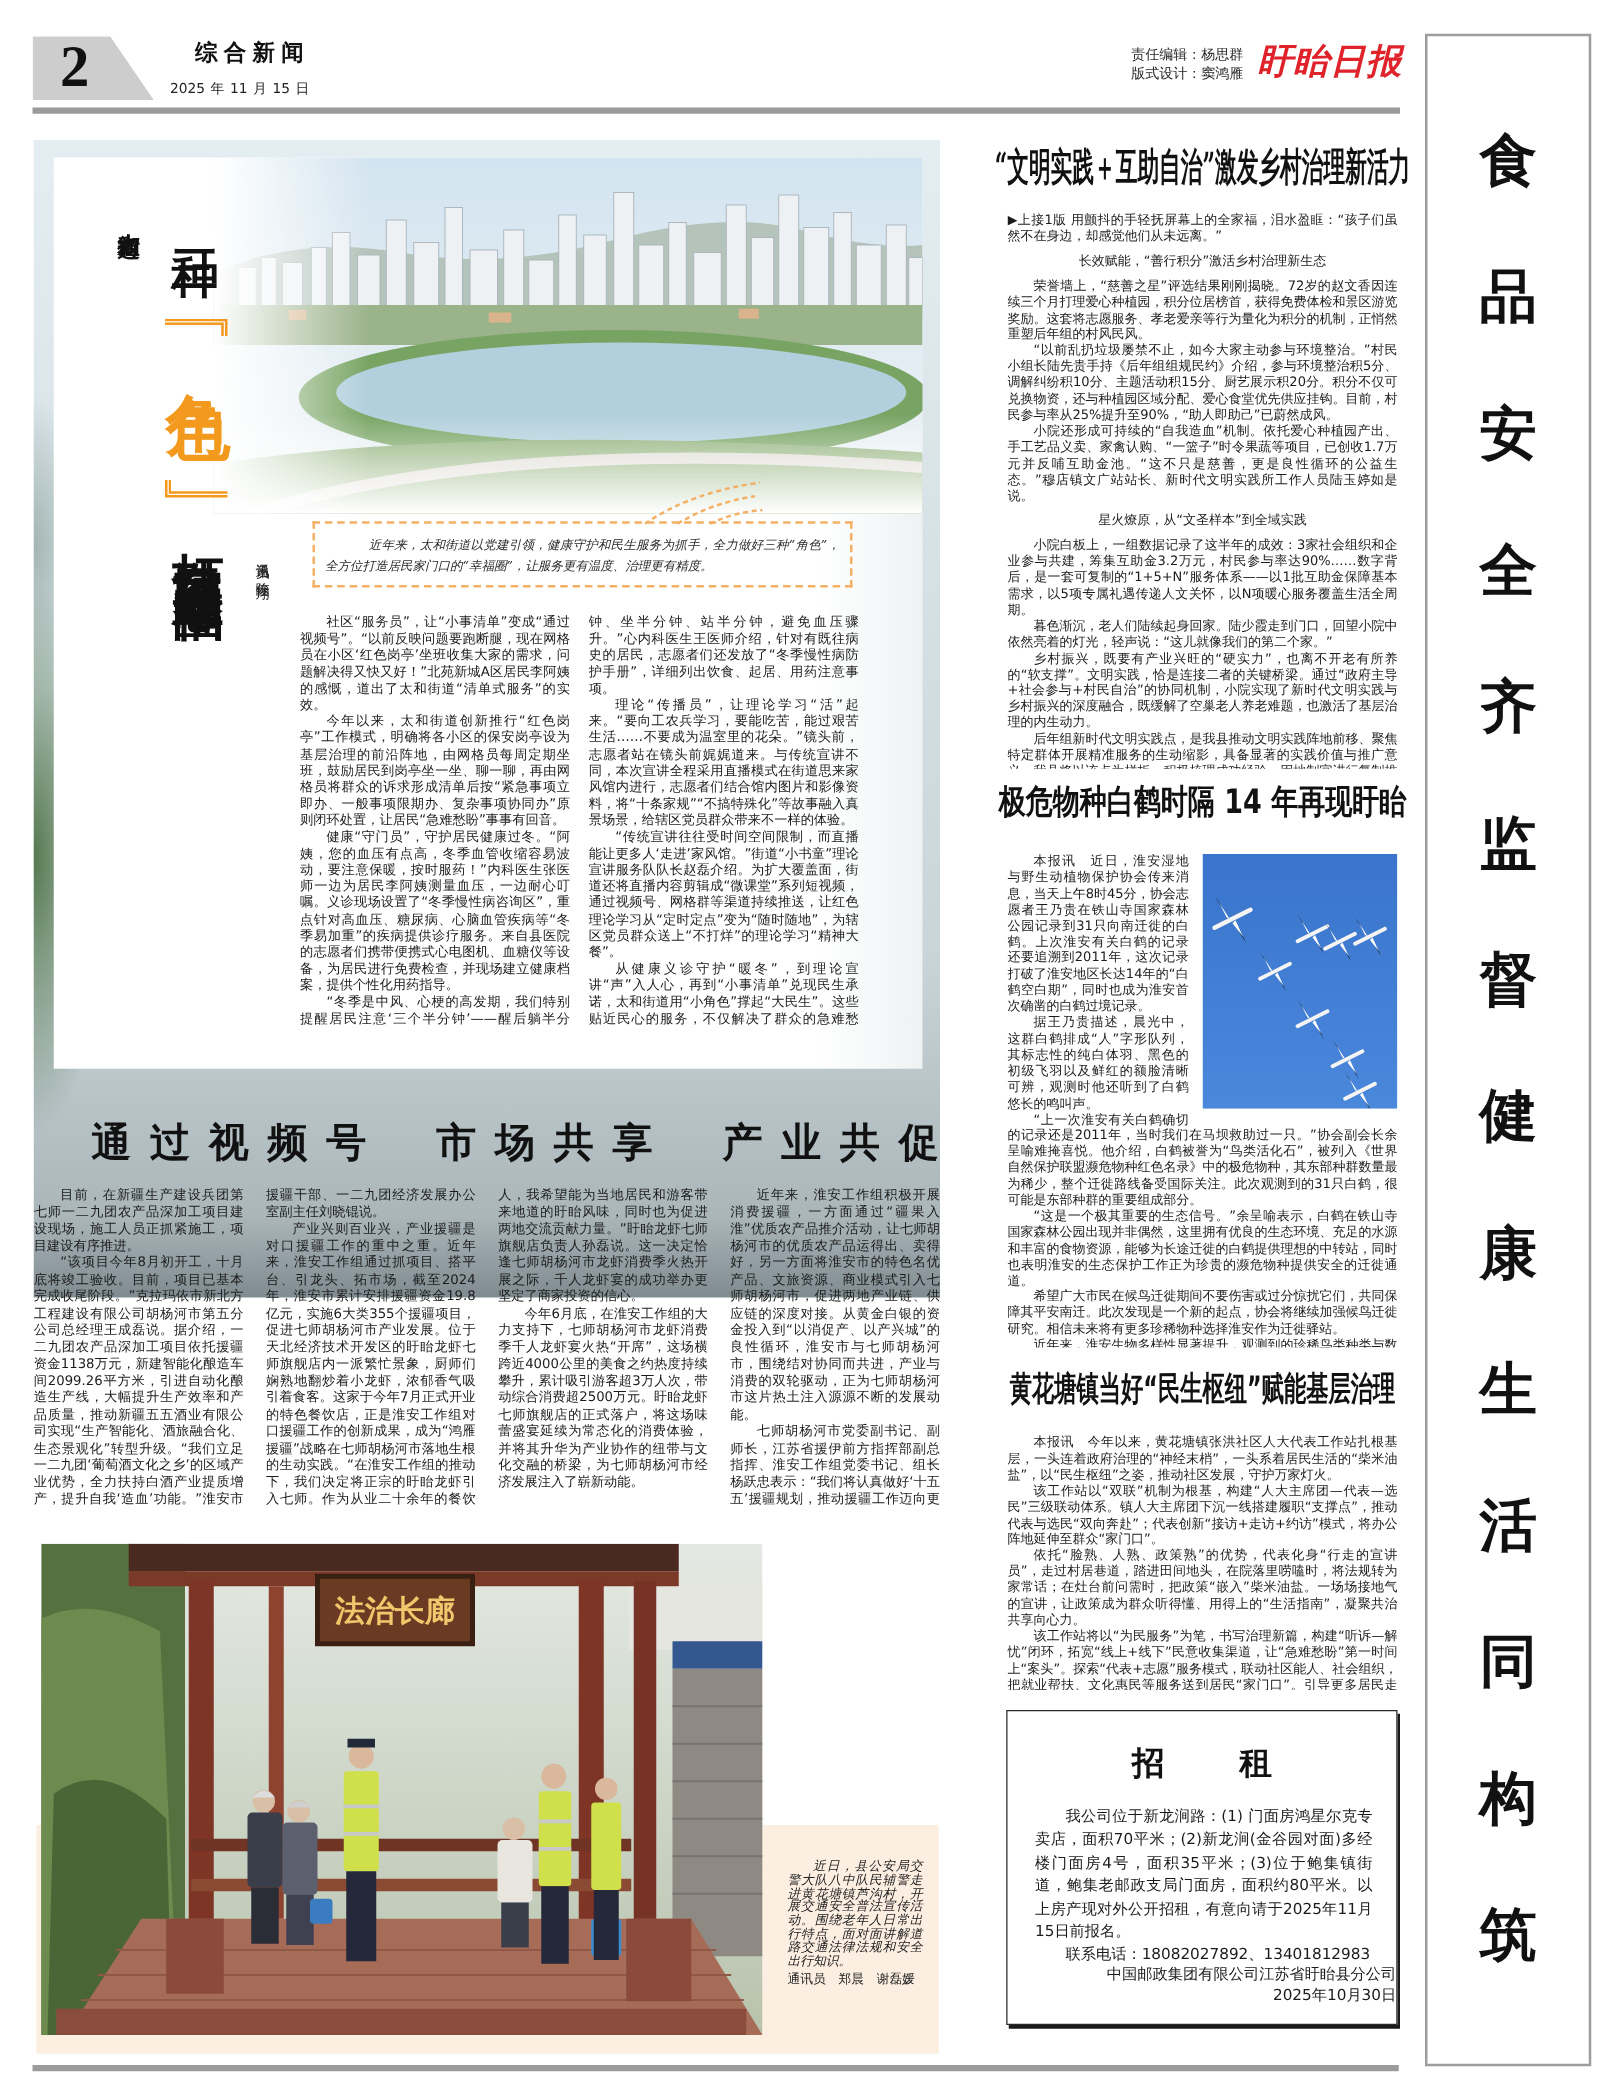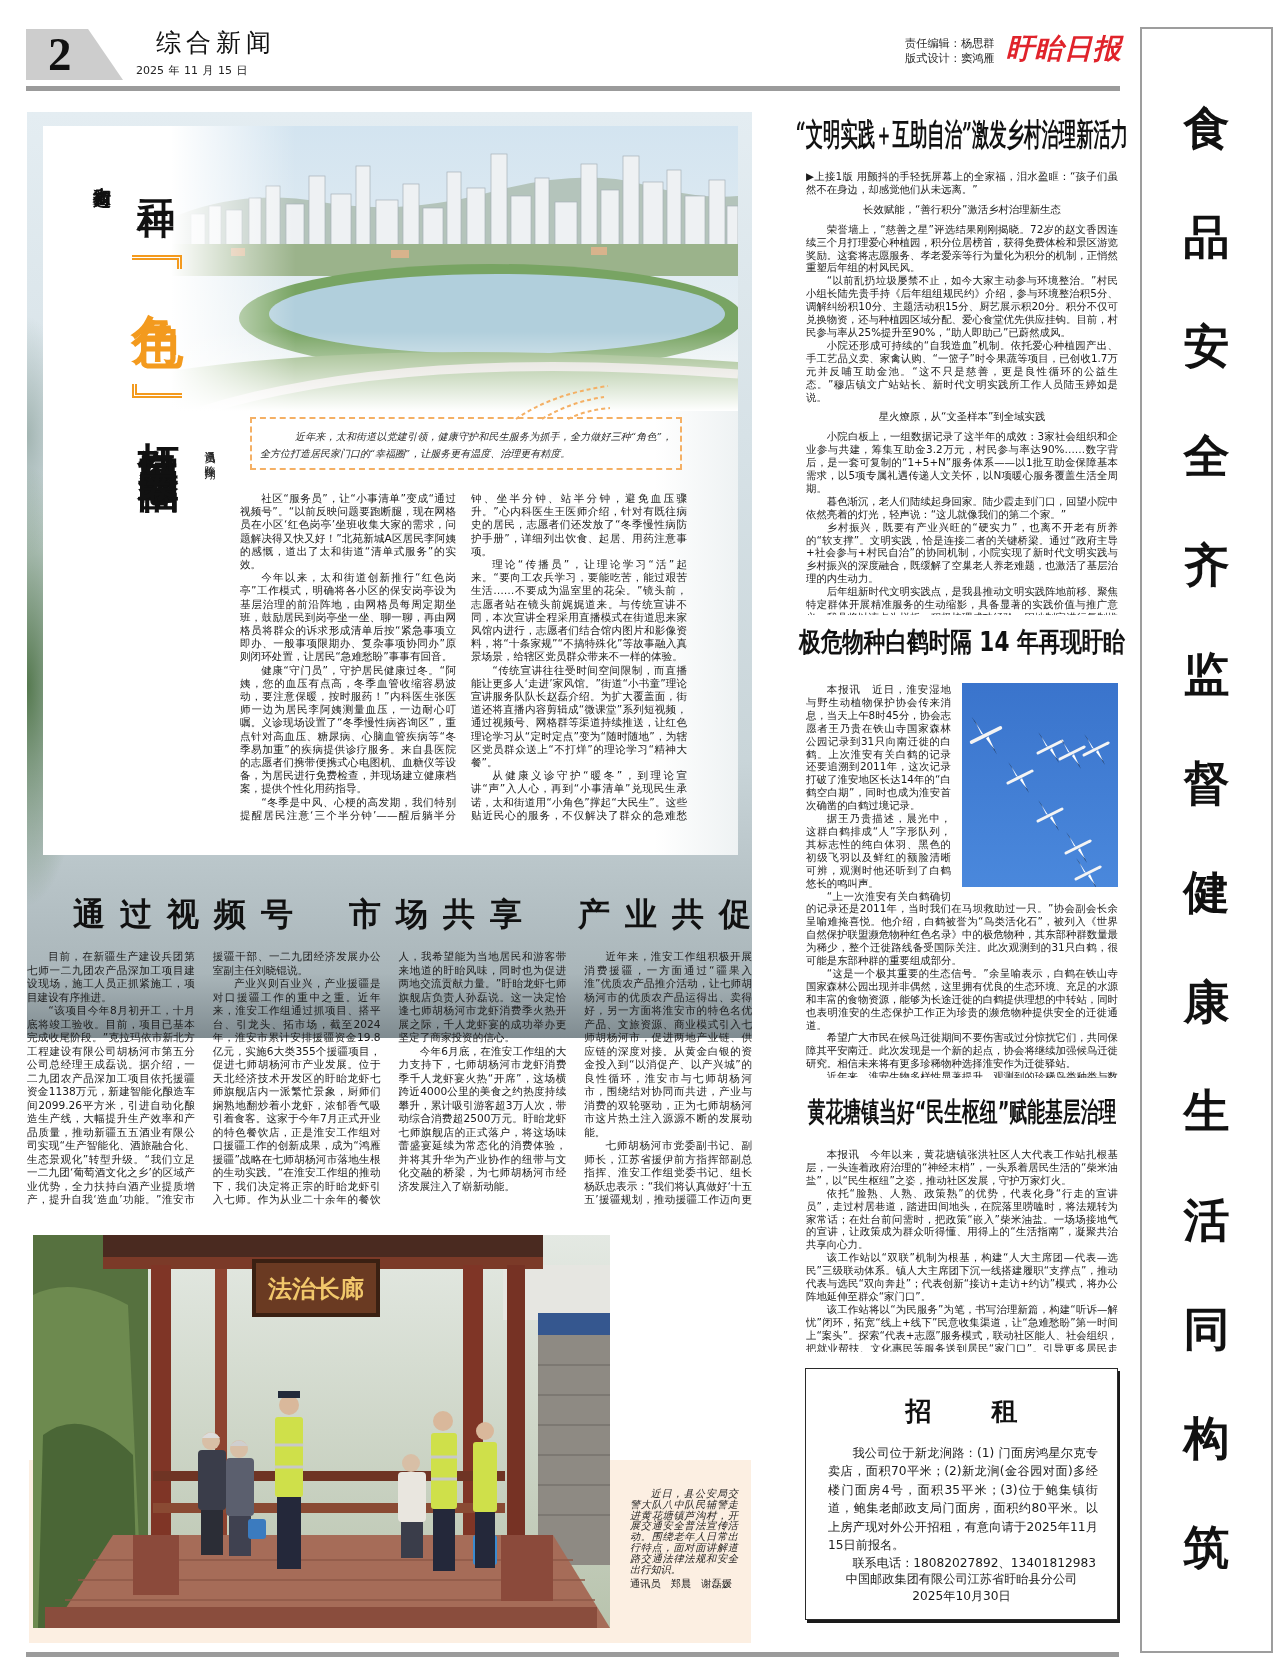--- a/index.html
+++ b/index.html
@@ -4,21 +4,21 @@
 <style>
 *{box-sizing:border-box;margin:0;padding:0}
 html,body{width:1280px;height:1670px;background:#ffffff}
 body{position:relative;overflow:hidden;font-family:"DejaVu Sans",sans-serif;color:#1d1d1d}
 .a{position:absolute}
 .v{writing-mode:vertical-rl;text-orientation:upright;white-space:nowrap}
 
 
 .pg-bg{left:26px;top:29px;width:97px;height:51px;background:#cdcdcd;clip-path:polygon(0 0,64% 0,100% 100%,0 100%)}
 .pg-num{left:48px;top:26px;font-family:"Liberation Serif",serif;font-weight:bold;font-size:47px;line-height:56px;color:#111}
-.sec-title{left:156px;top:31px;font-size:25px;font-weight:normal;letter-spacing:5px;line-height:24px;color:#111}
+.sec-title{left:156px;top:31px;font-size:18px;font-weight:bold;letter-spacing:5px;line-height:24px;color:#111}
 .sec-date{left:136px;top:64px;font-size:11px;line-height:14px;color:#222;word-spacing:1px}
 .top-rule{left:26px;top:86px;width:1094px;height:5px;background:#9b9b9b}
 .editor{left:905px;font-size:11.2px;line-height:14px;color:#2a2a2a;white-space:nowrap}
 .masthead{left:1006px;top:30px;font-size:28px;line-height:38px;font-weight:bold;font-style:italic;color:#e0232b;letter-spacing:1px;white-space:nowrap}
 
 
 .slogan{left:1140px;top:27px;width:133px;height:1626px;border:2px solid #9d9d9d;padding-top:45px;display:flex;flex-direction:column;align-items:center}
 .slogan span{display:block;height:109.2px;line-height:109.2px;font-size:46px;font-weight:bold;color:#111;text-align:center}
 
 
@@ -62,21 +62,21 @@
 .rtext{left:806px;width:312px;font-size:10.4px;line-height:12.9px;color:#1b1b1b;overflow:hidden}
 .rtext p.noind{text-indent:0}
 .rtext .sub{text-indent:0;text-align:center;margin:7px 0 7px 0}
 .crane-photo{float:right;width:156px;height:204px;margin:0 0 4px 11px}
 
 
 .notice{left:805px;top:1368px;width:313px;height:252px;border:1.5px solid #2a2a2a;box-shadow:2px 3px 0 #1a1a1a;background:#fff}
 .n-title{left:0;top:26px;width:100%;text-align:center;font-family:"DejaVu Serif",serif;font-weight:bold;font-size:26px;line-height:32px;letter-spacing:17px;color:#111;padding-left:17px}
 .n-body{left:22px;top:75px;width:270px;font-size:12.2px;line-height:18.4px;color:#1b1b1b}
 .n-body p{text-indent:2em;text-align:justify}
-.n-center{left:0;width:100%;text-align:center;font-size:12.2px;line-height:16px;color:#1b1b1b}
+.n-center{left:0;width:100%;text-align:right;font-size:12.2px;line-height:16px;color:#1b1b1b}
 
 .bottom-rule{left:26px;top:1652px;width:1093px;height:5px;background:#9b9b9b}
 </style>
 </head>
 <body>
 
 <header>
   <div class="a pg-bg"></div>
   <div class="a pg-num">2</div>
   <div class="a sec-title">综合新闻</div>
@@ -342,22 +342,22 @@
   <p>“这是一个极其重要的生态信号。”余呈喻表示，白鹤在铁山寺国家森林公园出现并非偶然，这里拥有优良的生态环境、充足的水源和丰富的食物资源，能够为长途迁徙的白鹤提供理想的中转站，同时也表明淮安的生态保护工作正为珍贵的濒危物种提供安全的迁徙通道。</p>
   <p>希望广大市民在候鸟迁徙期间不要伤害或过分惊扰它们，共同保障其平安南迁。此次发现是一个新的起点，协会将继续加强候鸟迁徙研究。相信未来将有更多珍稀物种选择淮安作为迁徙驿站。</p>
   <p><span>近年来，淮安生物多样性显著提升，观测到的珍稀鸟类种类与数量持续增加，而此次白鹤的回归，无疑是其中最引人注目的亮点。</span></p>
 </div>
 
 <div class="a hlbox" style="top:1097px">
   <h2 class="hl hl-town">黄花塘镇当好“民生枢纽”赋能基层治理</h2>
 </div>
 <div class="a rtext" style="top:1148px;height:204px">
   <p>本报讯　今年以来，黄花塘镇张洪社区人大代表工作站扎根基层，一头连着政府治理的“神经末梢”，一头系着居民生活的“柴米油盐”，以“民生枢纽”之姿，推动社区发展，守护万家灯火。</p>
+  <p>该工作站以“双联”机制为根基，构建“人大主席团—代表—选民”三级联动体系。镇人大主席团下沉一线搭建履职“支撑点”，推动代表与选民“双向奔赴”；代表创新“接访+走访+约访”模式，将办公阵地延伸至群众“家门口”。</p>
   <p>依托“脸熟、人熟、政策熟”的优势，代表化身“行走的宣讲员”，走过村居巷道，踏进田间地头，在院落里唠嗑时，将法规转为家常话；在灶台前问需时，把政策“嵌入”柴米油盐。一场场接地气的宣讲，让政策成为群众听得懂、用得上的“生活指南”，凝聚共治共享向心力。</p>
-  <p>该工作站以“双联”机制为根基，构建“人大主席团—代表—选民”三级联动体系。镇人大主席团下沉一线搭建履职“支撑点”，推动代表与选民“双向奔赴”；代表创新“接访+走访+约访”模式，将办公阵地延伸至群众“家门口”。</p>
   <p><span>该工作站将以“为民服务”为笔，书写治理新篇，构建“听诉—解忧”闭环，拓宽“线上+线下”民意收集渠道，让“急难愁盼”第一时间上“案头”。探索“代表+志愿”服务模式，联动社区能人、社会组织，把就业帮扶、文化惠民等服务送到居民“家门口”。引导更多居民走进工作站，从“旁观者”变成“建设者”，共同描绘宜居宜业新画卷。</span></p>
 </div>
 
 <div class="a notice">
   <div class="a n-title">招　租</div>
   <div class="a n-body">
     <p>我公司位于新龙涧路：(1) 门面房鸿星尔克专卖店，面积70平米；(2)新龙涧(金谷园对面)多经楼门面房4号，面积35平米；(3)位于鲍集镇街道，鲍集老邮政支局门面房，面积约80平米。以上房产现对外公开招租，有意向请于2025年11月15日前报名。</p>
     <p>联系电话：18082027892、13401812983</p>
   </div>
   <div class="a n-center" style="top:202px">中国邮政集团有限公司江苏省盱眙县分公司</div>

